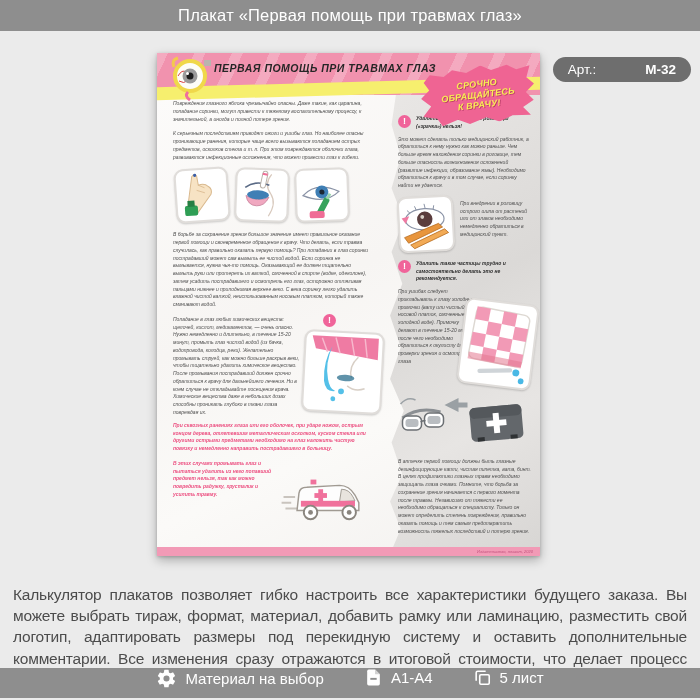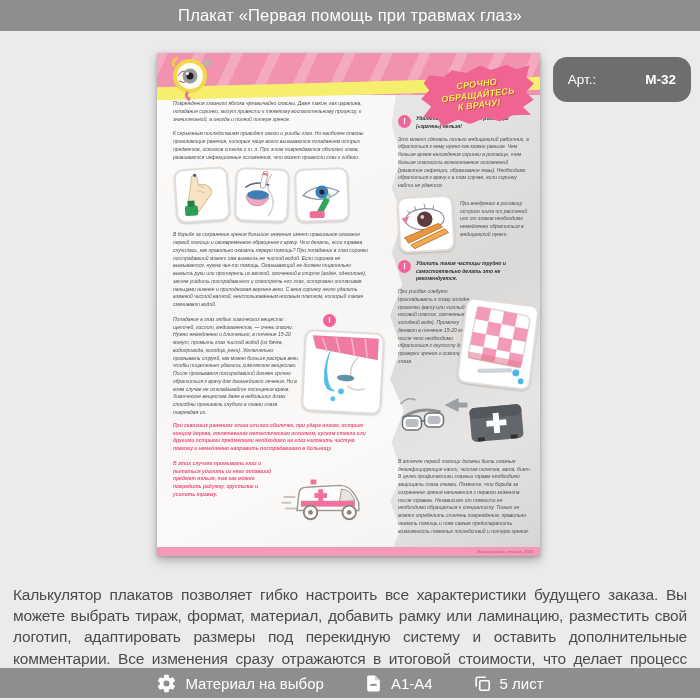--- a/index.html
+++ b/index.html
@@ -6,21 +6,21 @@
   html,body { width:700px; height:700px; overflow:hidden; }
   body { background:#ebebeb; font-family:"Liberation Sans", sans-serif; position:relative; }
 
   
   .top-bar { position:absolute; top:0; left:0; right:0; height:31px; background:#8e8e8e;
     display:flex; align-items:center; justify-content:center; }
   .top-bar span { color:#ffffff; font-size:16.5px; letter-spacing:0.2px; }
 
   
   .badge { position:absolute; top:57px; right:9px; background:#6e6e6e; color:#fff;
-    border-radius:14px; padding:15px 15px; font-size:13.5px; display:flex; gap:5px; align-items:flex-start; }
+    border-radius:14px; padding:5px 15px; font-size:13.5px; display:flex; gap:5px; align-items:flex-start; }
   .badge b { font-weight:bold;margin-left:44px; }
 
   
   .poster { position:absolute; left:157px; top:53px; width:383px; height:503px;
     background:linear-gradient(155deg,#fdfcfb 0%,#f7f5f3 45%,#fbfaf8 70%,#f2f0ee 100%);
     box-shadow:0 4px 10px rgba(0,0,0,0.28), 0 1px 3px rgba(0,0,0,0.18); overflow:hidden; }
 
   .poster-band { position:absolute; top:0; left:0; right:0; height:42px; background:#f192ae; z-index:1; }
   .poster-band::before { content:""; position:absolute; inset:0;
     background:repeating-linear-gradient(115deg, rgba(255,255,255,0.22) 0 10px, rgba(255,255,255,0) 10px 34px); }
@@ -84,40 +84,41 @@
 
   .poster-strip { position:absolute; left:0; right:0; bottom:0; height:9px; background:#f29ab6; z-index:3; }
   .poster-strip span { float:right; font-size:4px; font-style:italic; color:#c2537d; line-height:9px; margin-right:7px; }
 
   
   .description { position:absolute; left:13px; right:13px; top:584px; text-align:justify;
     font-size:15.5px; line-height:1.37; color:#4c4c4c; letter-spacing:-0.2px; }
 
   
   .bottom-bar { position:absolute; left:0; right:0; bottom:2px; height:30px; background:#8e8e8e;
-    display:flex; align-items:center; justify-content:center; gap:40px; }
+    display:flex; align-items:flex-start; justify-content:center; gap:40px; }
   .chip { display:flex; align-items:center; gap:8px; color:#fff; font-size:15px; }
 </style>
 </head>
 <body>
 
 <header class="top-bar">
   <span>Плакат «Первая помощь при травмах глаз»</span>
 </header>
 
 <div class="badge">
   <span>Арт.:</span>
   <b>М-32</b>
 </div>
 
 <div class="poster">
   <div class="paper"></div>
 
   <div class="poster-band"></div>
   <div class="ribbon"></div>
+  <div class="poster-title">ПЕРВАЯ ПОМОЩЬ ПРИ ТРАВМАХ ГЛАЗ</div>
 
   <svg class="eye-logo" width="46" height="48" viewBox="0 0 46 48">
     <path d="M11 4 q-7 2 -4 9" stroke="#f3c94d" stroke-width="3" fill="none"></path>
     <rect x="37" y="6" width="7" height="6" fill="#b9b4ae"></rect>
     <circle cx="23" cy="22" r="15" fill="#fdfdf8" stroke="#f0d84a" stroke-width="4"></circle>
     <path d="M11 22 q4 -7 8 -4 M12 27 q5 3 8 0" stroke="#d84040" stroke-width="1" fill="none"></path>
     <circle cx="23" cy="22" r="7.5" fill="#9a9a9a"></circle>
     <circle cx="23" cy="22" r="3.5" fill="#1d1d1d"></circle>
     <circle cx="20.5" cy="19.5" r="1.5" fill="#ffffff"></circle>
     <path d="M21 38 q-4 4 2 8" stroke="#f06f9d" stroke-width="3" fill="none"></path>

